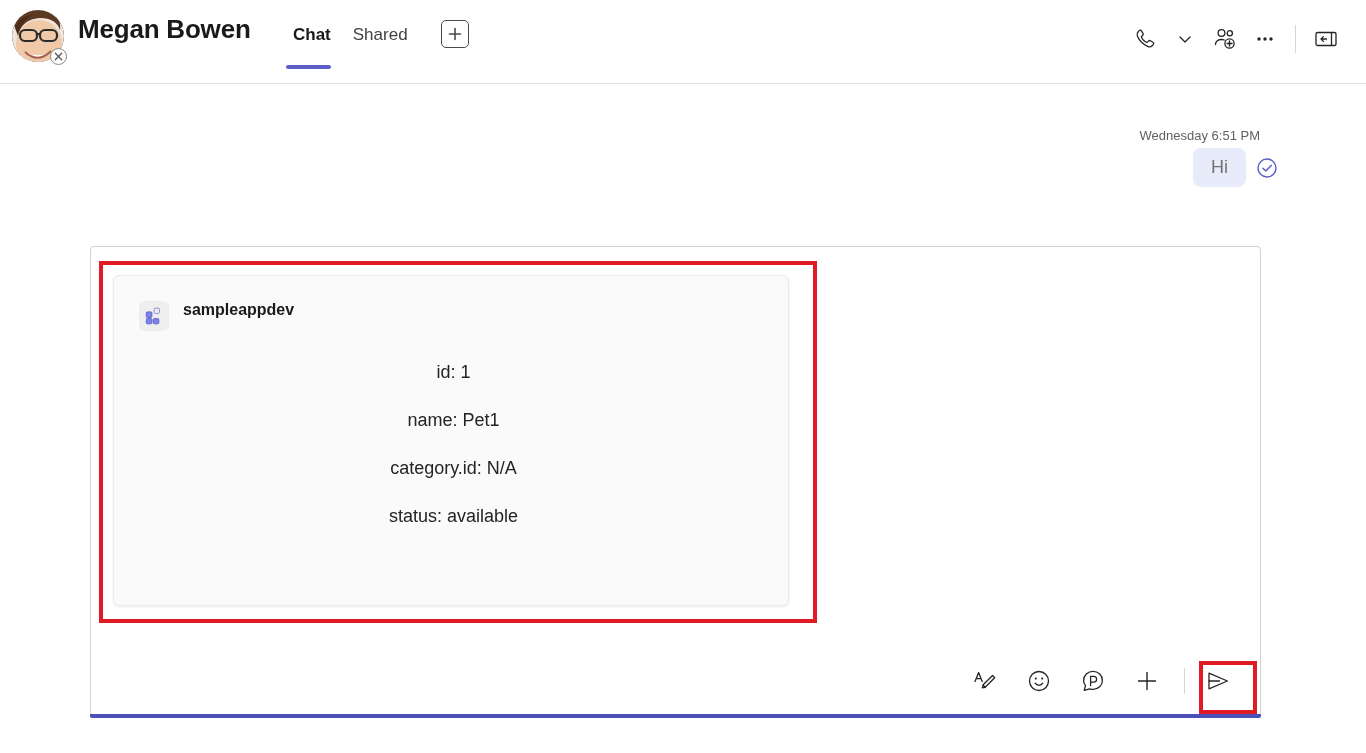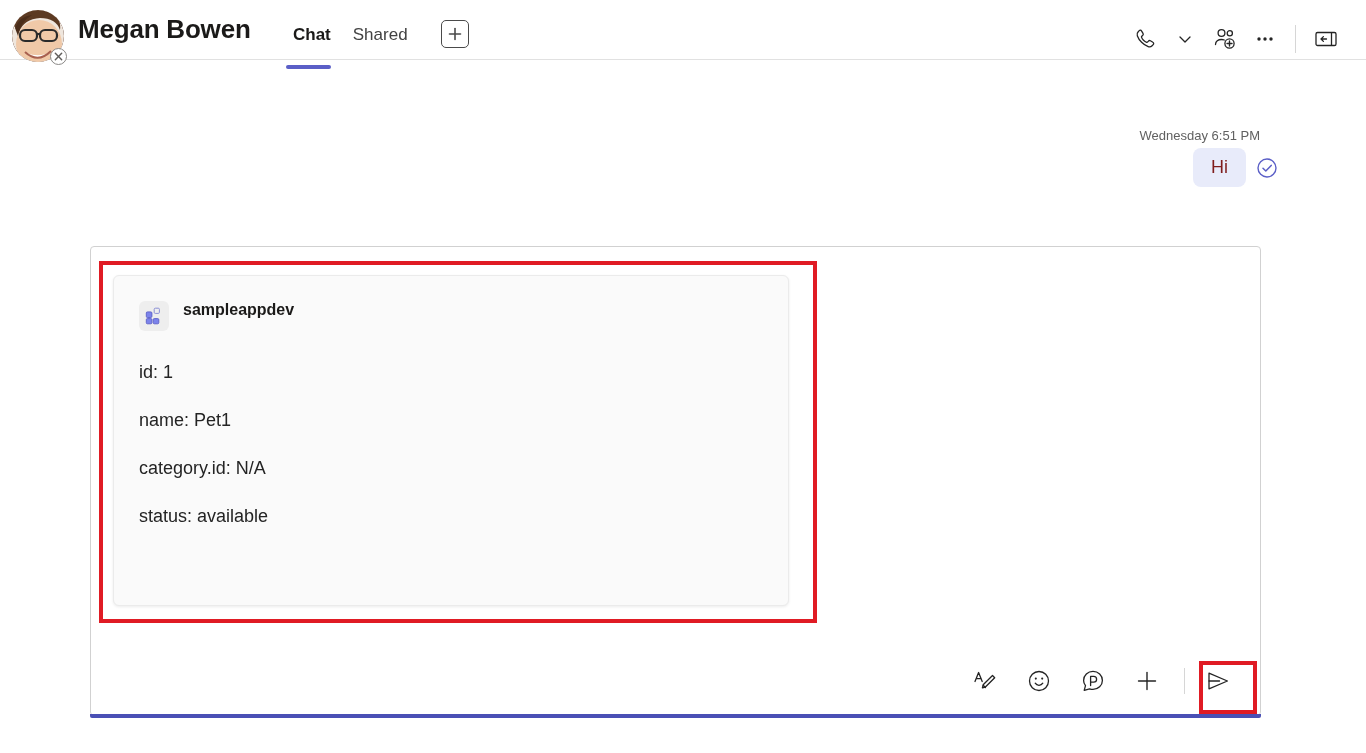--- a/index.html
+++ b/index.html
@@ -9,21 +9,21 @@
     background: #ffffff;
     font-family: "Liberation Sans", sans-serif;
     overflow: hidden;
   }
 
   
   .header {
     position: absolute;
     left: 0; top: 0;
     width: 1366px;
-    height: 60px;
+    height: 84px;
     background: #ffffff;
     border-bottom: 1px solid #e1e1e1;
   }
   .avatar-wrap {
     position: absolute;
     left: 12px; top: 10px;
     width: 56px; height: 56px;
   }
   .avatar {
     width: 52px; height: 52px;
@@ -133,21 +133,21 @@
     right: 88px; top: 148px;
     display: flex;
     align-items: center;
     gap: 10px;
   }
   .bubble {
     background: #e8ebfa;
     border-radius: 8px;
     padding: 9px 18px;
     font-size: 18px;
-    color: #7f1d1d;
+    color: #737373;
     min-width: 36px;
     text-align: center;
   }
   .sent-check { width: 22px; height: 22px; display: block; }
 
   
   .compose {
     position: absolute;
     left: 90px; top: 246px;
     width: 1171px;
@@ -209,20 +209,21 @@
   .card-body {
     position: absolute;
     left: 25px; top: 85px;
     right: 20px;
   }
   .card-line {
     font-size: 18px;
     color: #242424;
     margin-bottom: 26px;
     line-height: 22px;
+    text-align: center;
   }
   .card-line:last-child { margin-bottom: 12px; }
 
   
   .compose-toolbar {
     position: absolute;
     left: 0; bottom: 0;
     width: 100%;
     height: 68px;
     display: flex;

